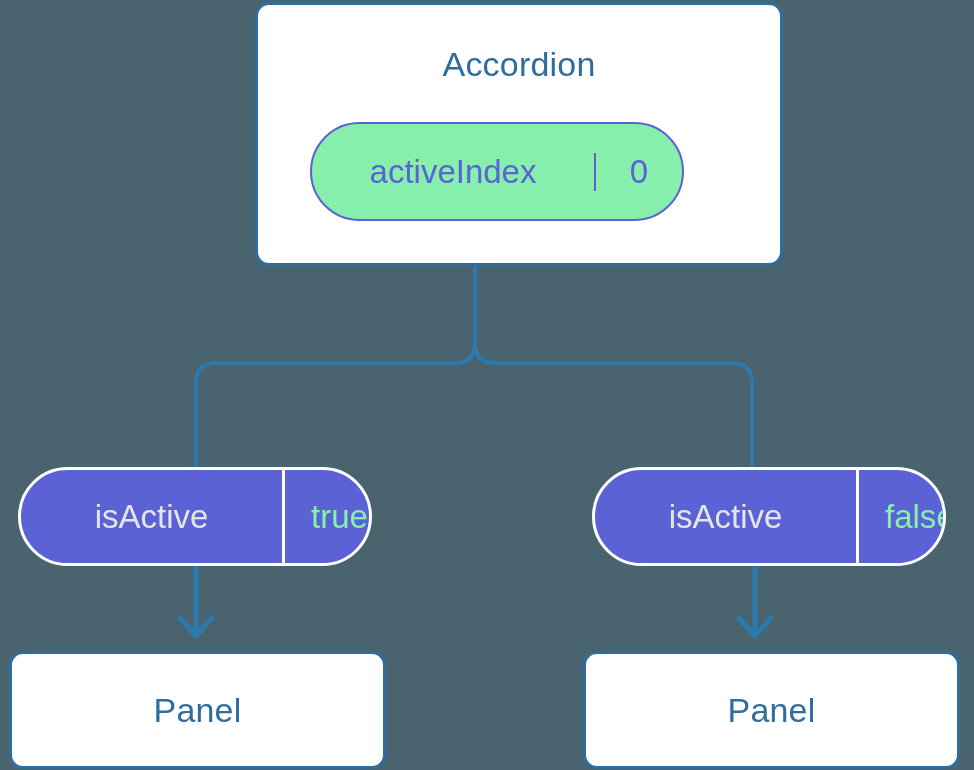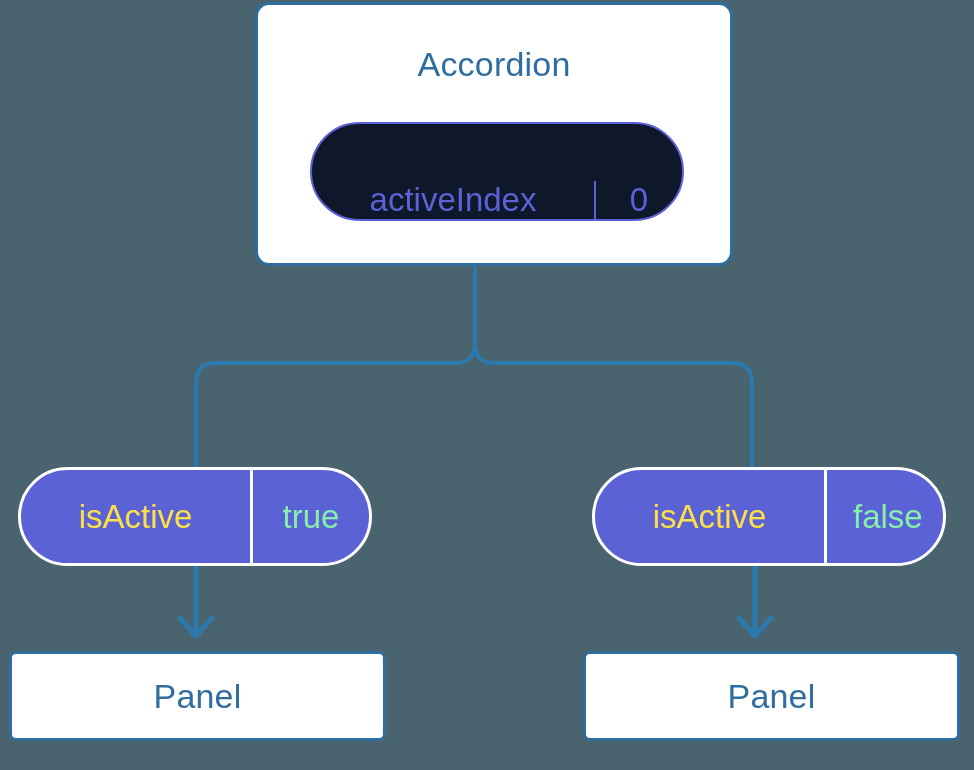--- a/index.html
+++ b/index.html
@@ -49,41 +49,41 @@
     font-weight: 400;
     letter-spacing: 0.2px;
     text-align: center;
     white-space: nowrap;
   }
 
   
   #accordion-node {
     left: 255px;
     top: 2px;
-    width: 478px;
+    width: 528px;
     height: 264px;
   }
 
   #accordion-node .card-title {
     margin-top: 40px;
   }
 
   
   .pill-outline {
     position: absolute;
     left: 52px;
     top: 117px;
     width: 374px;
     height: 99px;
     display: flex;
-    align-items: flex-end;
+    align-items: center;
     border: 2px solid #5b62d6;
     border-radius: 50px;
     box-sizing: border-box;
-    background: #0f172a;
+    background: #86efac;
     overflow: hidden;
   }
 
   .pill-outline .pill-key {
     flex: 0 0 282px;
     display: flex;
     align-items: center;
     justify-content: center;
     border-right: 2px solid #5b62d6;
     color: #5b62d6;
@@ -113,24 +113,24 @@
     border-radius: 52px;
     box-sizing: border-box;
     overflow: hidden;
   }
 
   .pill-filled .pill-key {
     display: flex;
     align-items: center;
     justify-content: center;
     border-right: 3px solid #ffffff;
-    color: #fde047;
-    font-size: 33px;
-    white-space: nowrap;
-    padding: 0 9px;
+    color: #e5e5e5;
+    font-size: 33px;
+    white-space: nowrap;
+    padding: 0 25px;
   }
 
   .pill-filled .pill-val {
     display: flex;
     align-items: center;
     justify-content: center;
     color: #86efac;
     font-size: 33px;
     white-space: nowrap;
     padding: 0 26px;
@@ -147,25 +147,24 @@
   #pill-right {
     left: 592px;
     top: 467px;
     width: 354px;
   }
   #pill-right .pill-key { flex: 0 0 211px; }
   #pill-right .pill-val { flex: 1 1 auto; }
 
   
   .panel-node {
-    height: 90px;
-    display: flex;
-    align-items: center;
-    justify-content: center;
-    border-radius: 7px;
+    height: 118px;
+    display: flex;
+    align-items: center;
+    justify-content: center;
   }
 
   #panel-left {
     left: 9px;
     top: 651px;
     width: 377px;
   }
 
   #panel-right {
     left: 583px;

